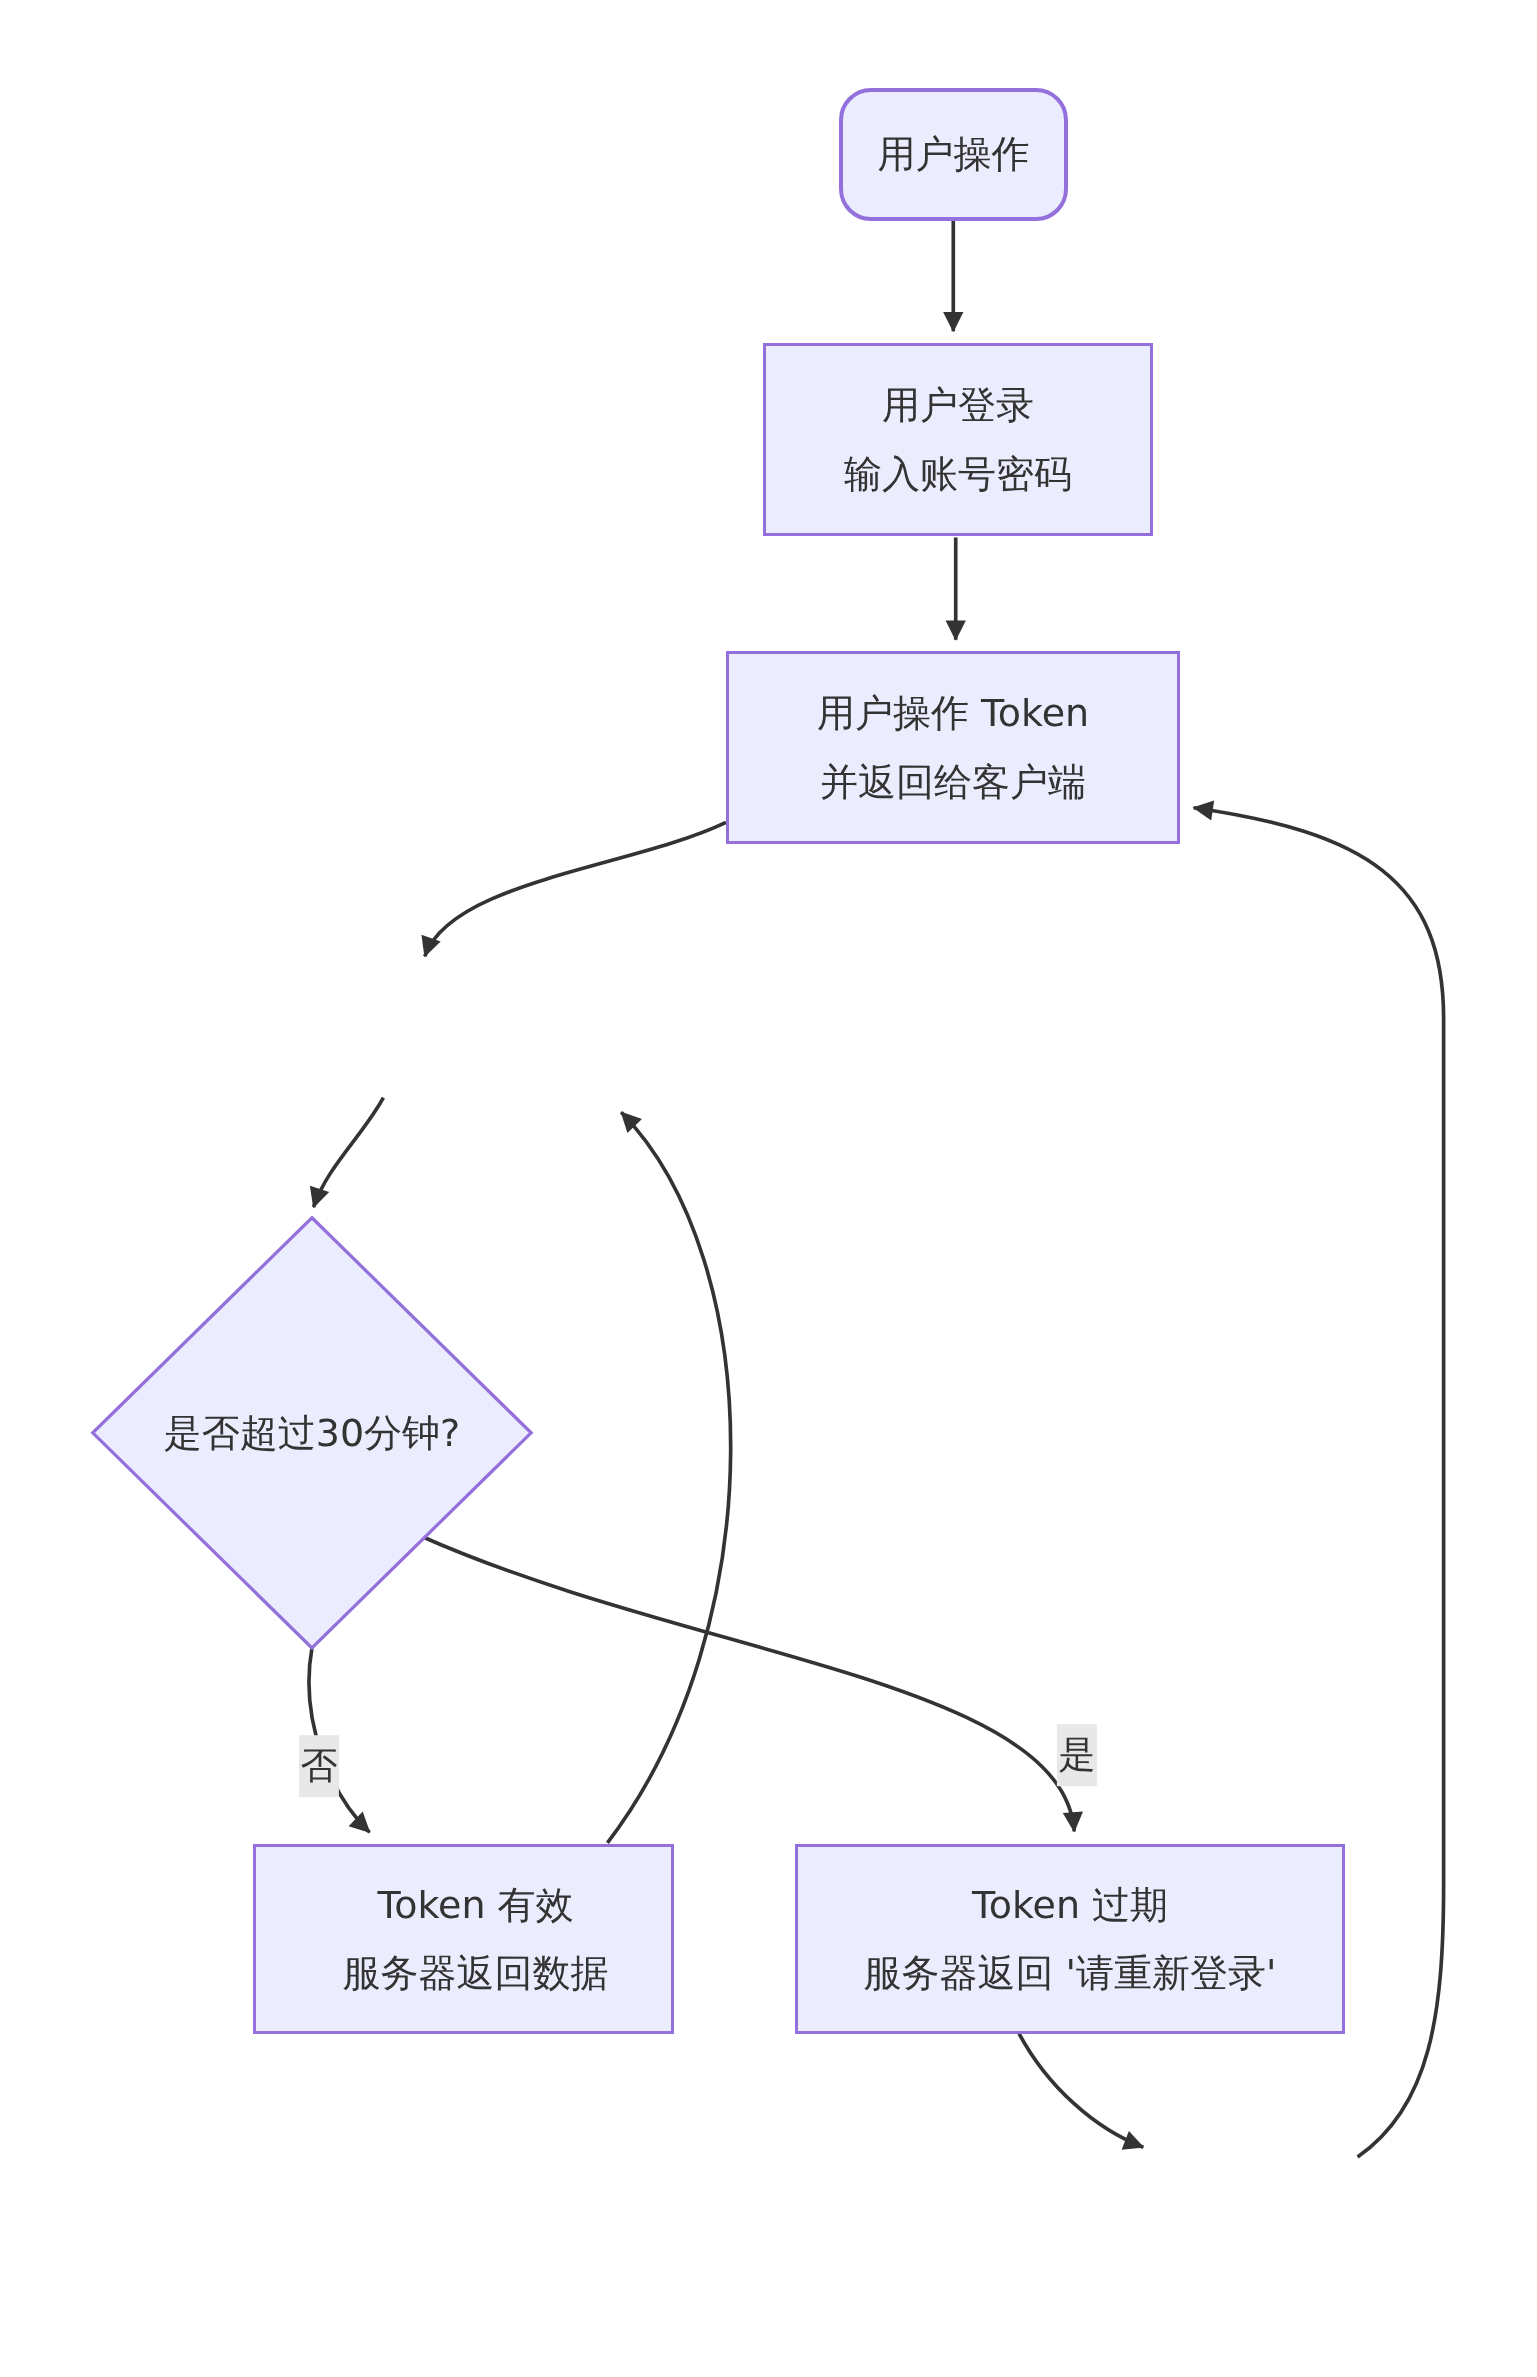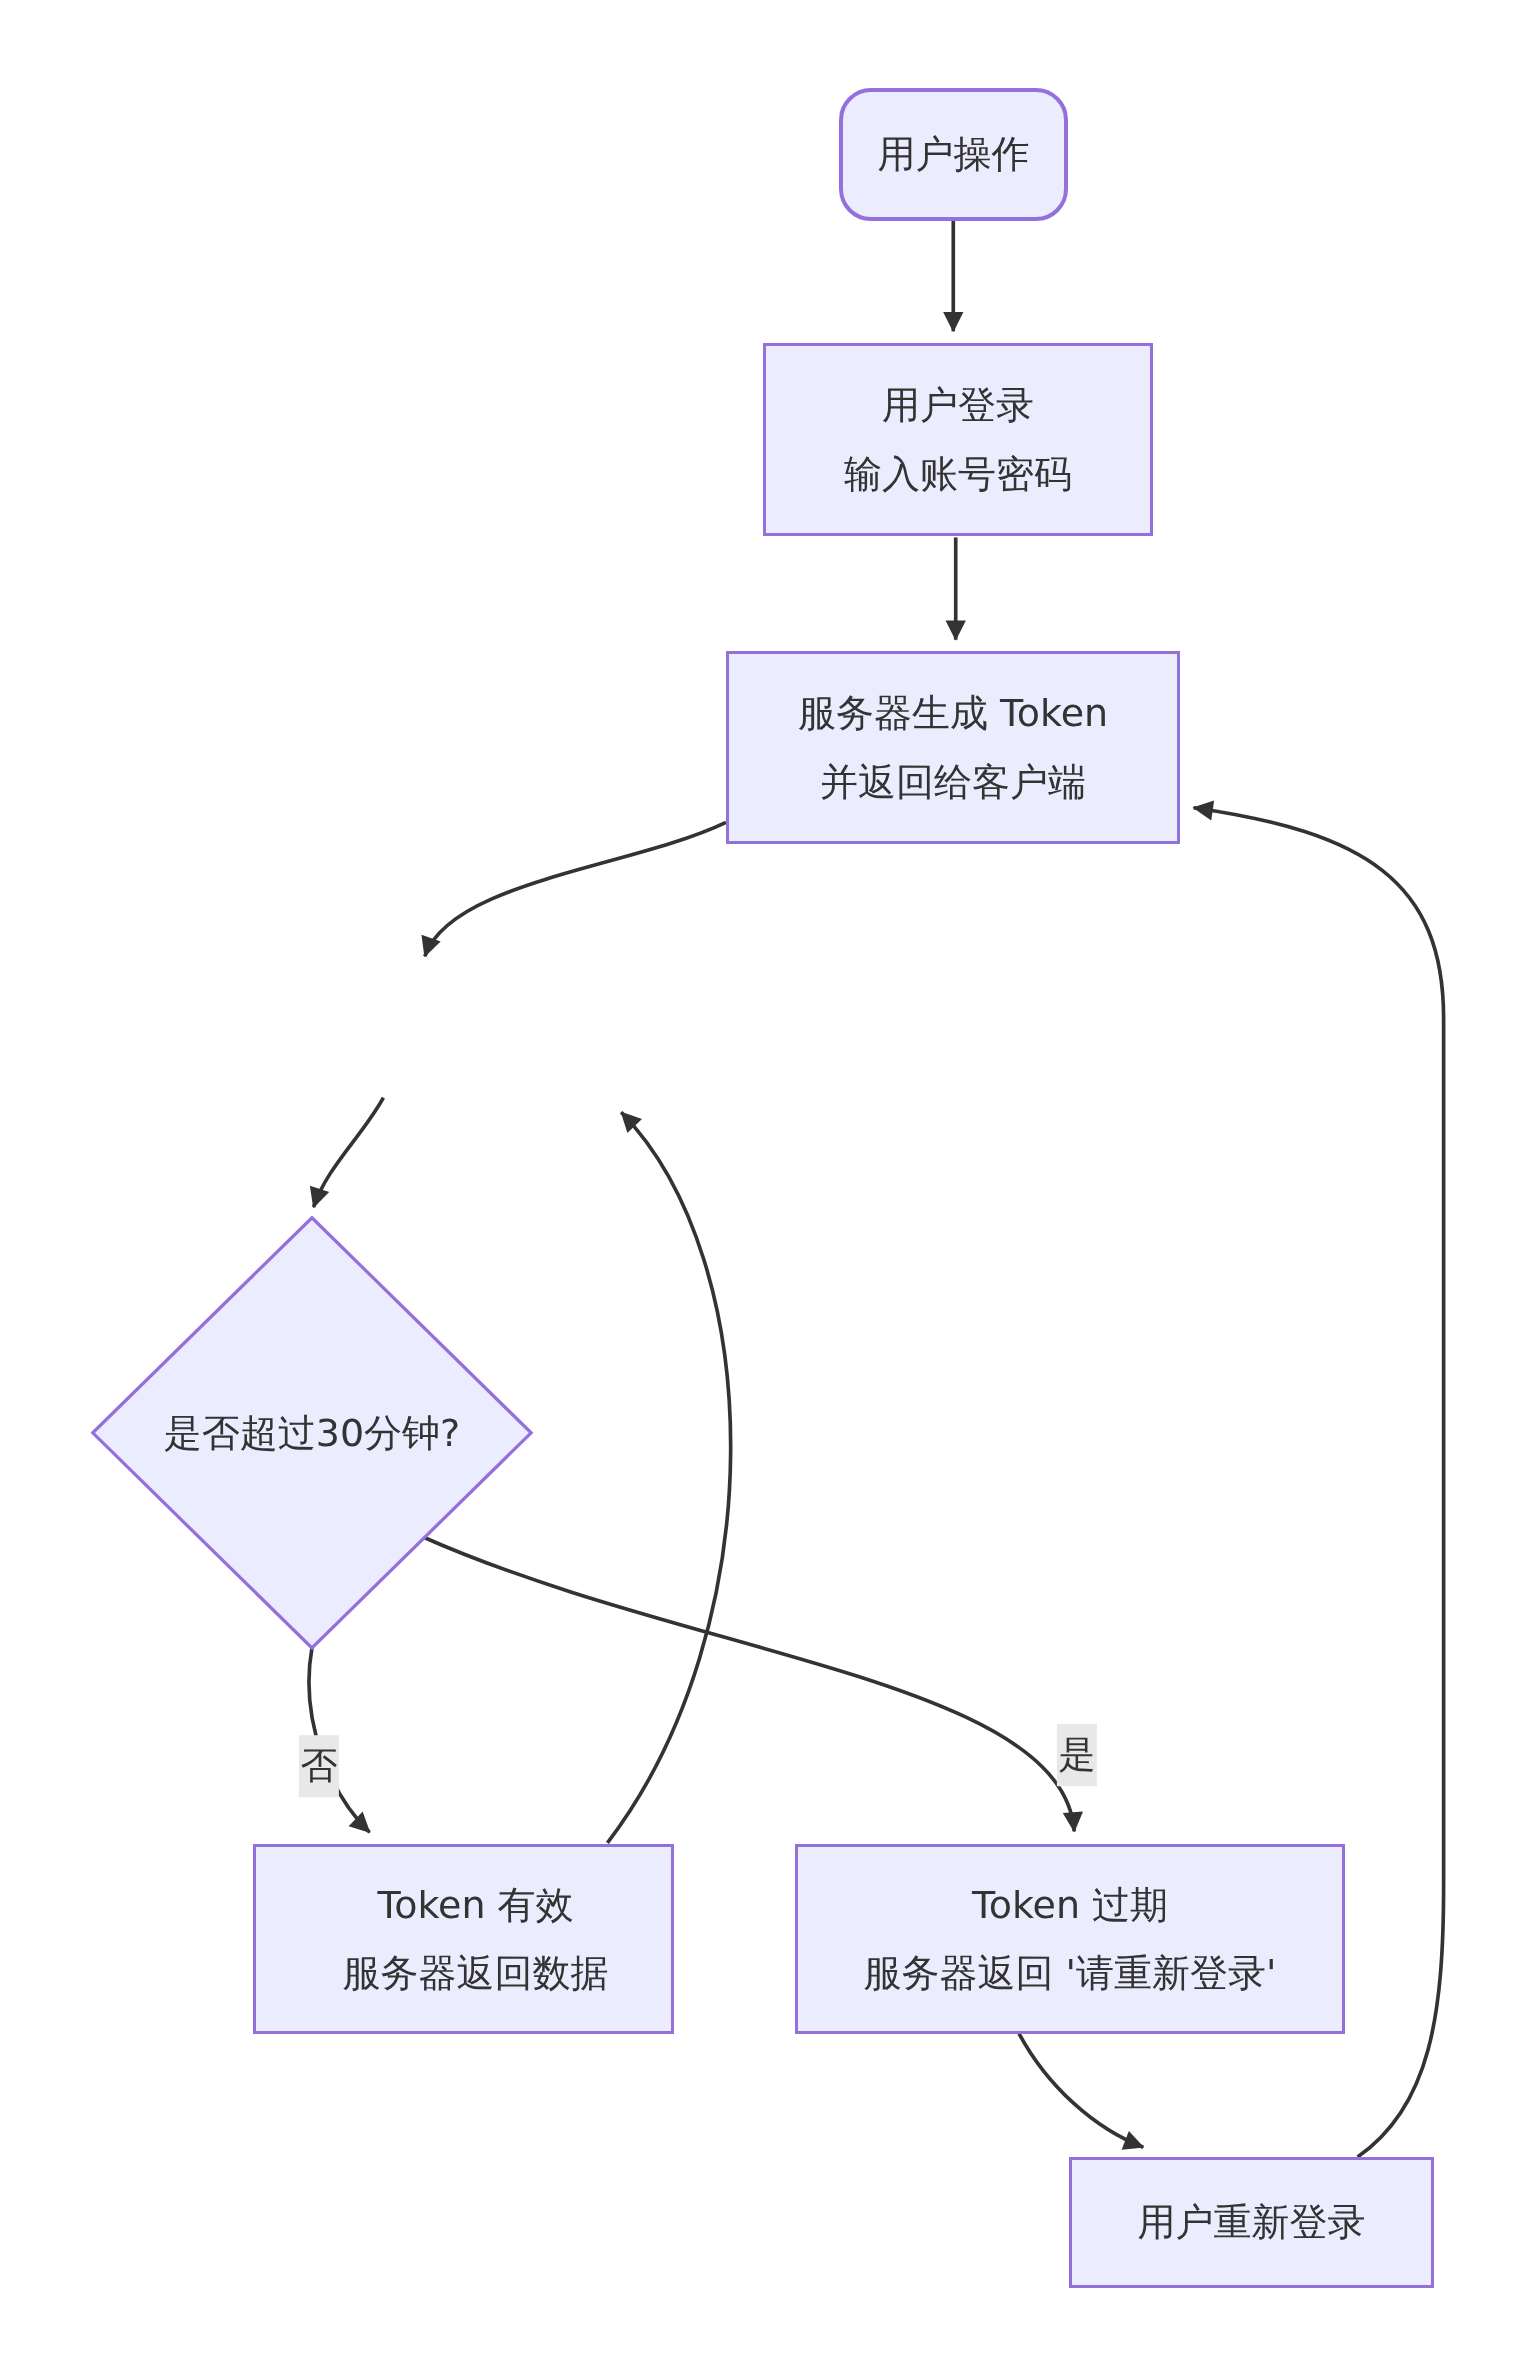--- a/index.html
+++ b/index.html
@@ -68,32 +68,31 @@
     <path class="edge" d="M 1672 2657 C 1762 2595 1778 2480 1778 2320 L 1778 1255 C 1778 1085 1680 1025 1470 995" marker-end="url(#arrow)"></path>
 
     <polygon class="diamond" points="384,1500 654,1765 384,2030 114,1765"></polygon>
   </svg>
 
   <div class="node n-a">用户操作</div>
 
   <div class="node n-b">用户登录
 输入账号密码</div>
 
-  <div class="node n-c">服务器生成 Token
+  <div class="node n-c">用户操作 Token
 并返回给客户端</div>
 
 
   <div class="node n-e-label">是否超过30分钟?</div>
 
   <div class="node n-f">Token 有效
 服务器返回数据</div>
 
   <div class="node n-g">Token 过期
 服务器返回 '请重新登录'</div>
 
-  <div class="node n-h">用户重新登录</div>
 
   <div class="edge-label el-no">否</div>
 
   <div class="edge-label el-yes">是</div>
 
 </div>
 
 
 </body></html>

